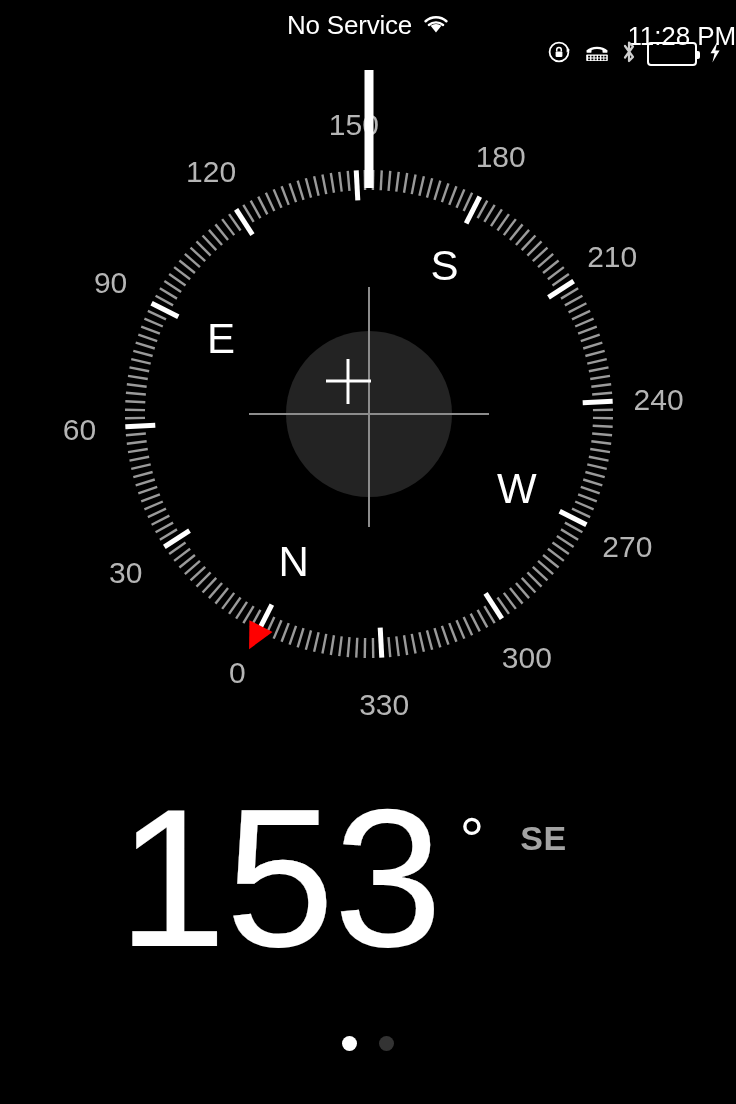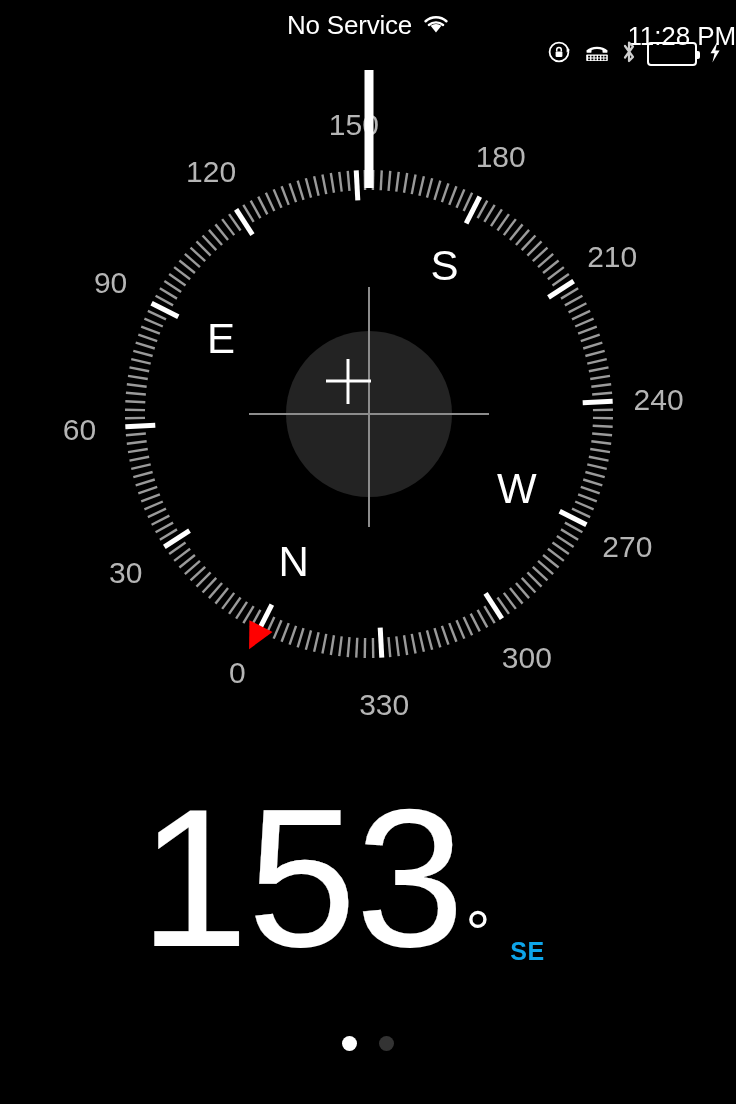--- a/index.html
+++ b/index.html
@@ -117,48 +117,49 @@
     top: 795px;
     width: 736px;
     height: 165px;
     display: flex;
     align-items: flex-start;
     justify-content: center;
     pointer-events: none;
   }
   .heading-inner {
     display: flex;
-    align-items: flex-end;
+    align-items: flex-start;
     transform: translateX(-26px);
+    gap: 16px;
   }
   .heading-degrees {
     font-family: "Liberation Sans", sans-serif;
     font-size: 196px;
     font-weight: 100;
     line-height: 0.86;
     letter-spacing: -1px;
     color: #ffffff;
     -webkit-text-stroke: 0.2px #ffffff;
   }
   .heading-degsym {
     font-size: 62px;
     font-weight: 100;
     line-height: 1;
     margin-top: 14px;
     margin-left: 2px;
     color: #ffffff;
   }
   .heading-cardinal {
-    font-size: 25px;
+    font-size: 34px;
     font-weight: 700;
     line-height: 1;
     margin-top: 26px;
     margin-left: 20px;
     letter-spacing: 0.5px;
-    color: #0ea5e9;
+    color: #a3a3a3;
   }
 
   
   .page-dots {
     position: absolute;
     left: 0;
     top: 1036px;
     width: 736px;
     display: flex;
     align-items: center;

